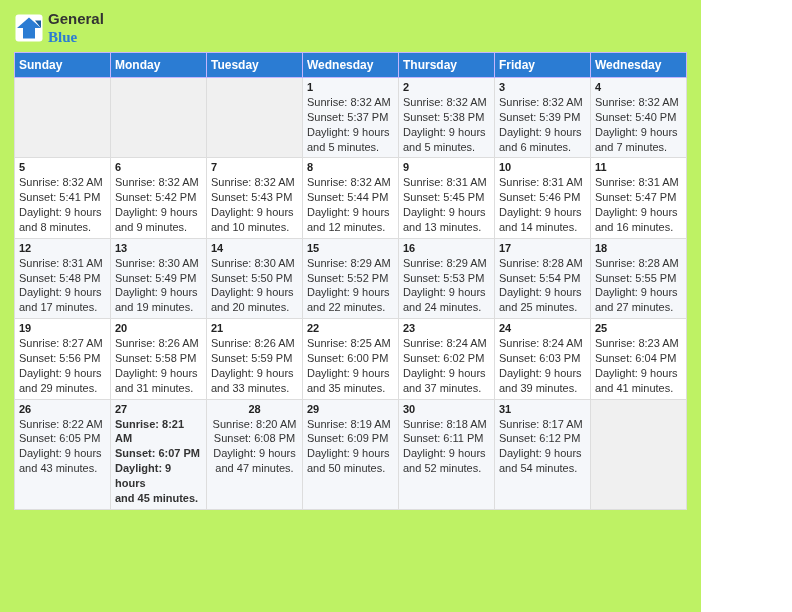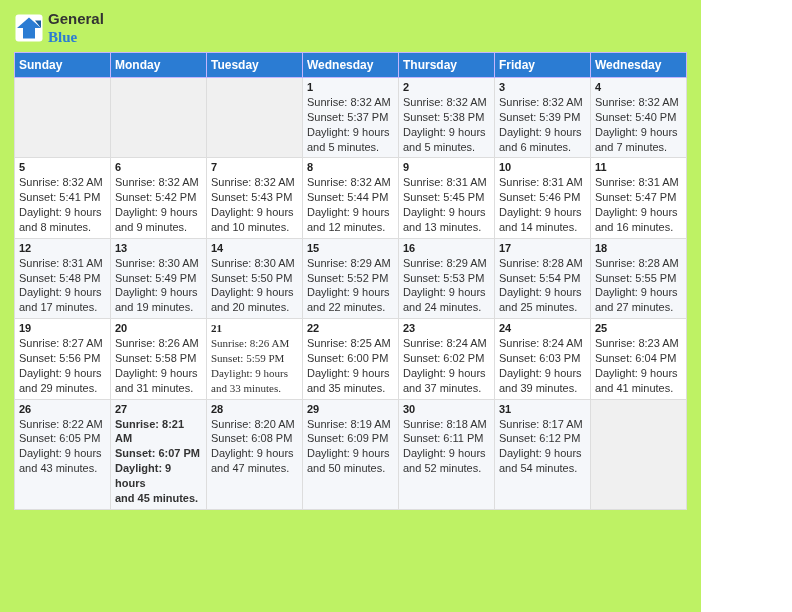--- a/index.html
+++ b/index.html
@@ -265,21 +265,21 @@
 Daylight: 9 hours
 and 29 minutes.</div>
           </td>
           <td style="background: rgb(255, 255, 255); margin-top: 9px;">
             <div class="day-num">20</div>
             <div class="day-info" style="white-space: pre-line;">Sunrise: 8:26 AM
 Sunset: 5:58 PM
 Daylight: 9 hours
 and 31 minutes.</div>
           </td>
-          <td style="background: rgb(255, 255, 255); font-family: Liberation Serif, serif;">
+          <td style="background: rgb(255, 255, 255);">
             <div class="day-num">21</div>
             <div class="day-info" style="white-space: pre-line;">Sunrise: 8:26 AM
 Sunset: 5:59 PM
 Daylight: 9 hours
 and 33 minutes.</div>
           </td>
           <td style="background: rgb(255, 255, 255);">
             <div class="day-num">22</div>
             <div class="day-info" style="white-space: pre-line;">Sunrise: 8:25 AM
 Sunset: 6:00 PM
@@ -316,21 +316,21 @@
 Daylight: 9 hours
 and 43 minutes.</div>
           </td>
           <td style="background: rgb(245, 247, 250);">
             <div class="day-num">27</div>
             <div class="day-info" style="white-space: pre-line; font-weight: bold;">Sunrise: 8:21 AM
 Sunset: 6:07 PM
 Daylight: 9 hours
 and 45 minutes.</div>
           </td>
-          <td style="background: rgb(245, 247, 250);">
+          <td style="background: rgb(245, 247, 250); text-align: center;">
             <div class="day-num">28</div>
             <div class="day-info" style="white-space: pre-line;">Sunrise: 8:20 AM
 Sunset: 6:08 PM
 Daylight: 9 hours
 and 47 minutes.</div>
           </td>
           <td style="background: rgb(245, 247, 250);">
             <div class="day-num">29</div>
             <div class="day-info" style="white-space: pre-line;">Sunrise: 8:19 AM
 Sunset: 6:09 PM

